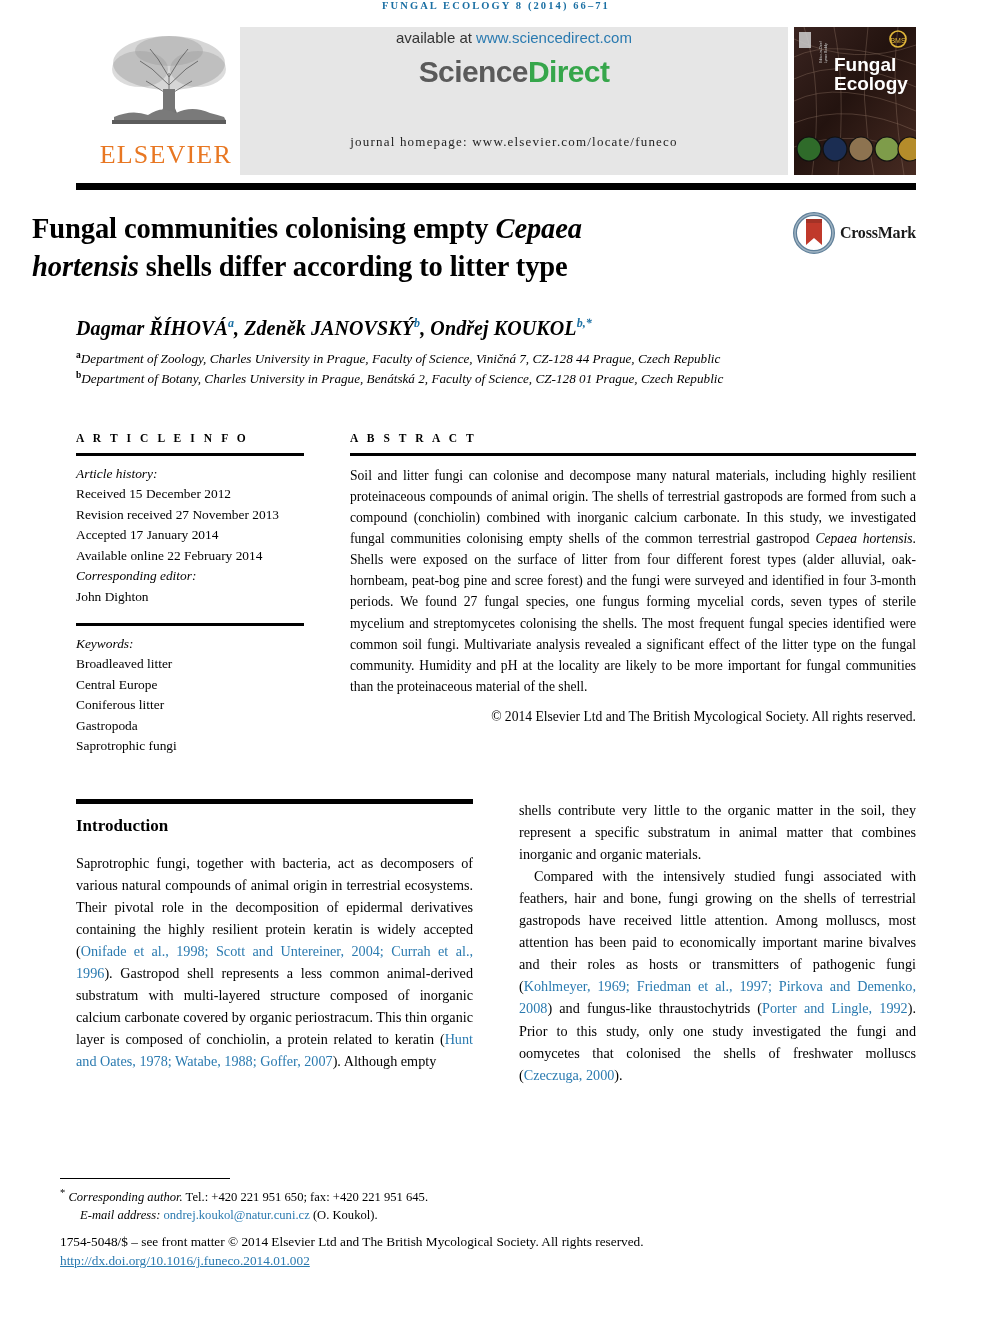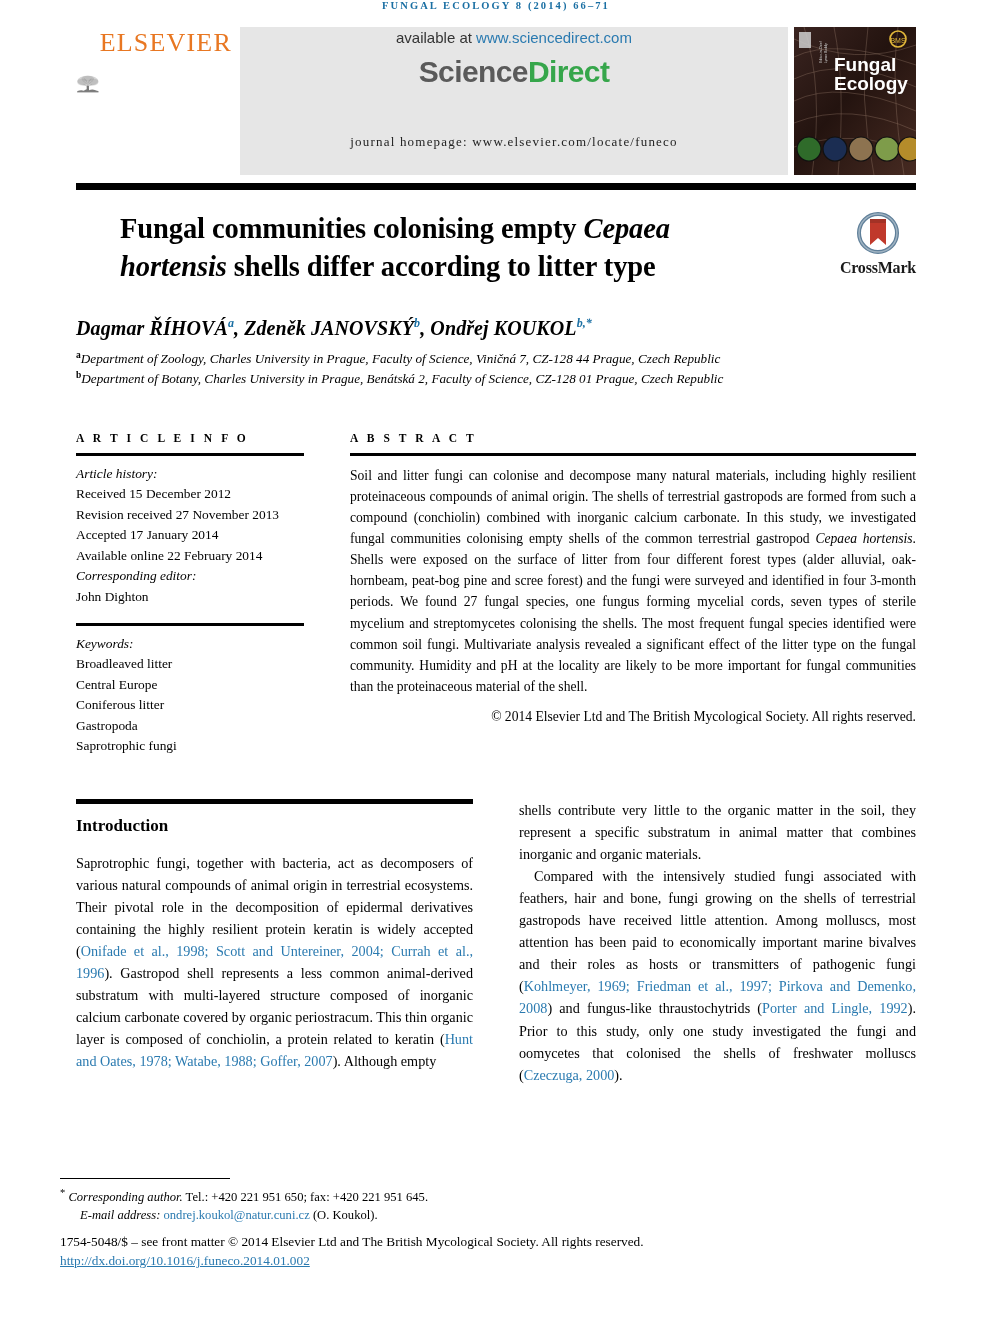--- a/index.html
+++ b/index.html
@@ -29,22 +29,22 @@
   .masthead {
     display: flex;
     align-items: stretch;
     margin: 16px 76px 0 76px;
     height: 148px;
   }
   .elsevier-block {
     width: 156px;
     flex: 0 0 156px;
     display: flex;
-    flex-direction: row;
-    align-items: flex-start;
+    flex-direction: column;
+    align-items: flex-end;
     justify-content: flex-start;
     padding-top: 2px;
   }
   .elsevier-tree { display:block; }
   .elsevier-word {
     color: #E87722;
     font-family: "Liberation Serif", serif;
     font-size: 26px;
     letter-spacing: 1.2px;
     line-height: 1;
@@ -98,41 +98,40 @@
   
   .rule-thick {
     height: 7px;
     background: #000;
     margin: 8px 76px 0 76px;
   }
   .rule-thin { height: 2.5px; background: #000; width: 100%; }
 
   
   .title-area {
-    margin: 20px 76px 0 120px;
+    margin: 20px 76px 0 32px;
     position: relative;
   }
   h1.paper-title {
     font-family: "Liberation Serif", serif;
     font-weight: bold;
     font-size: 28.5px;
     line-height: 1.33;
     margin: 0;
     max-width: 660px;
     letter-spacing: -0.1px;
   }
   h1.paper-title em { font-style: italic; }
   .crossmark {
     position: absolute;
     right: 0;
     top: 2px;
     display: flex;
     align-items: center;
     gap: 5px;
-    flex-direction: column;
   }
   .crossmark-text {
     font-family: "Liberation Serif", serif;
     font-weight: bold;
     font-size: 16px;
     color: #1a1a1a;
     letter-spacing: -0.2px;
   }
 
   .authors {

